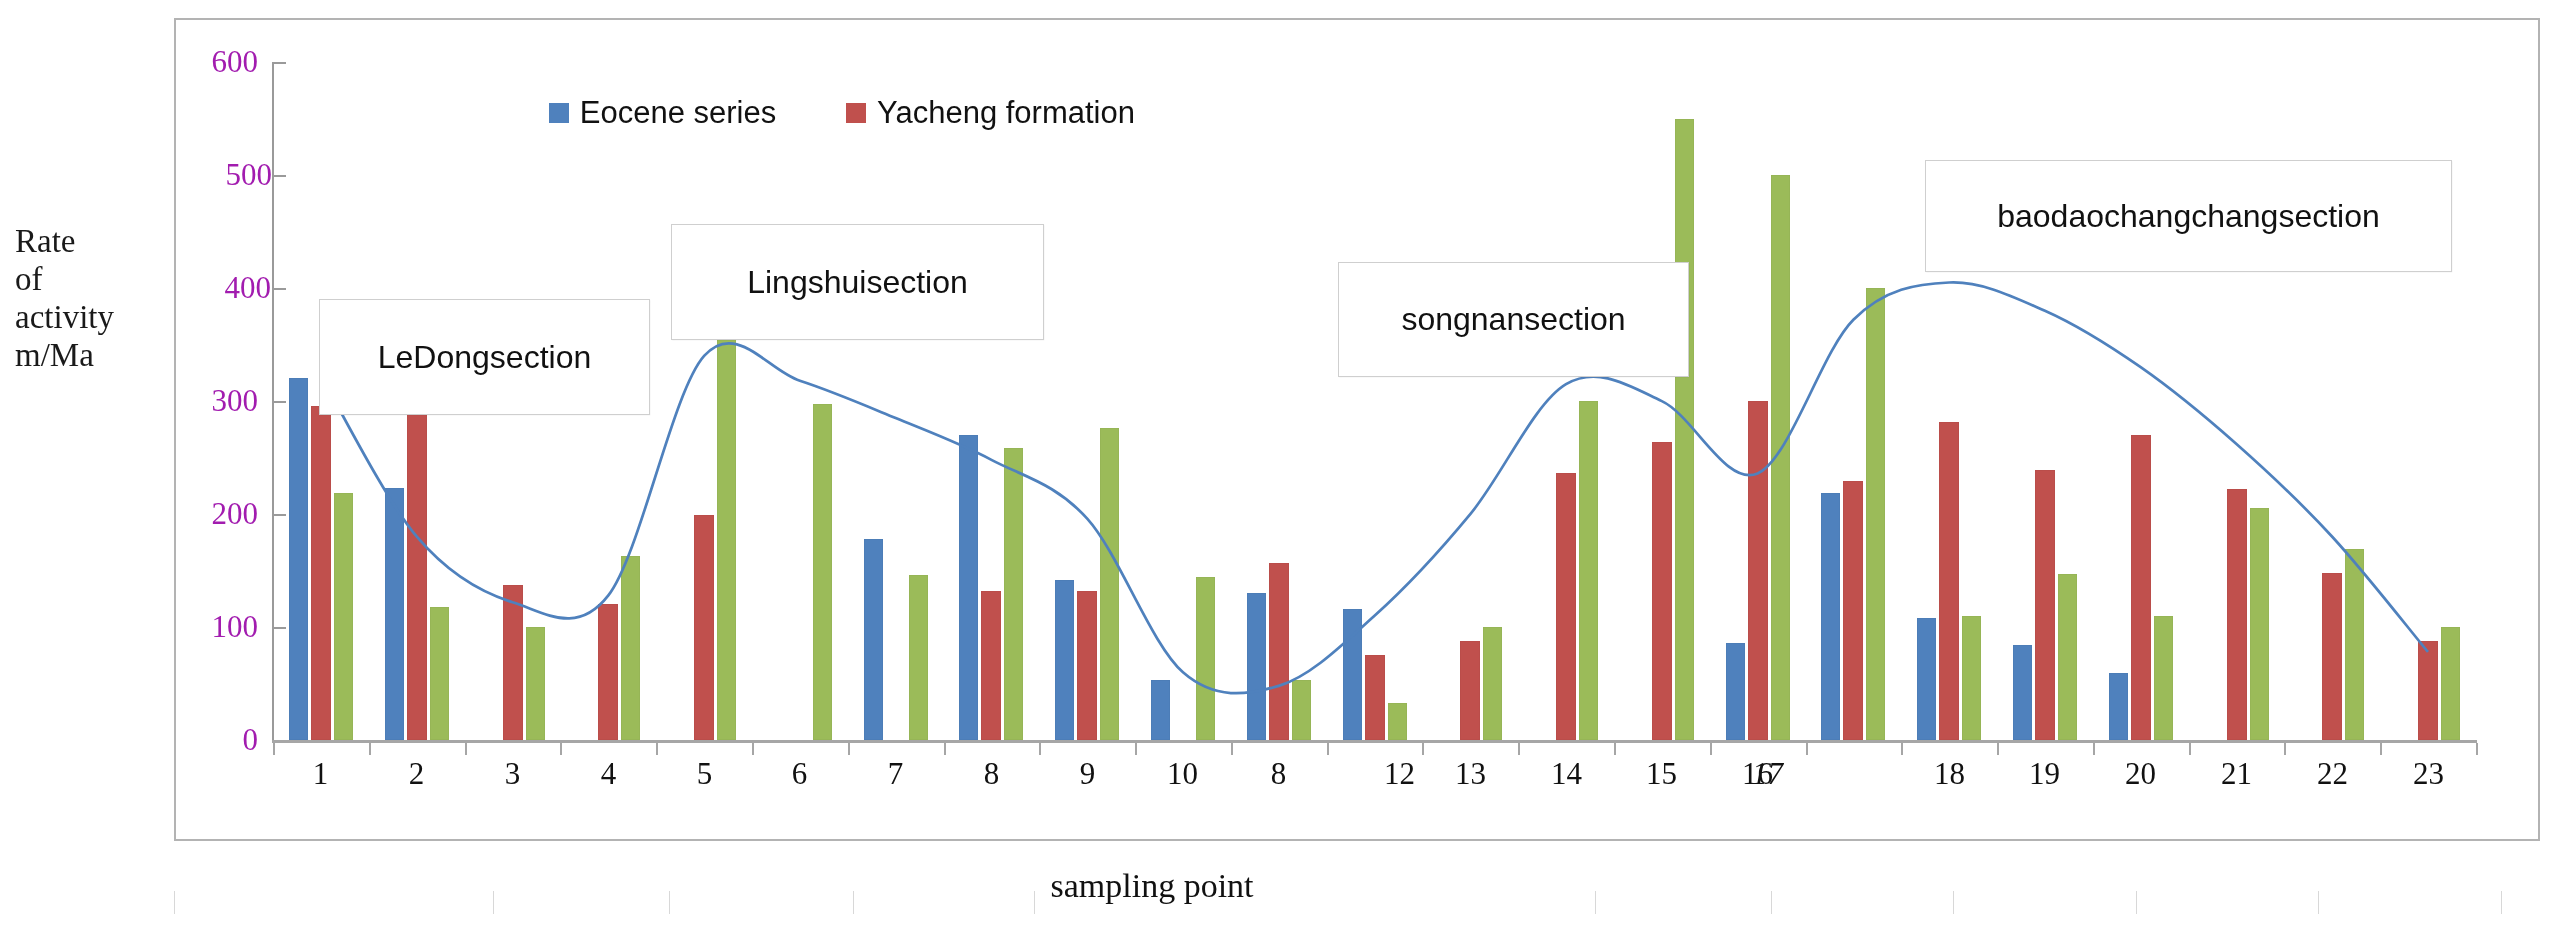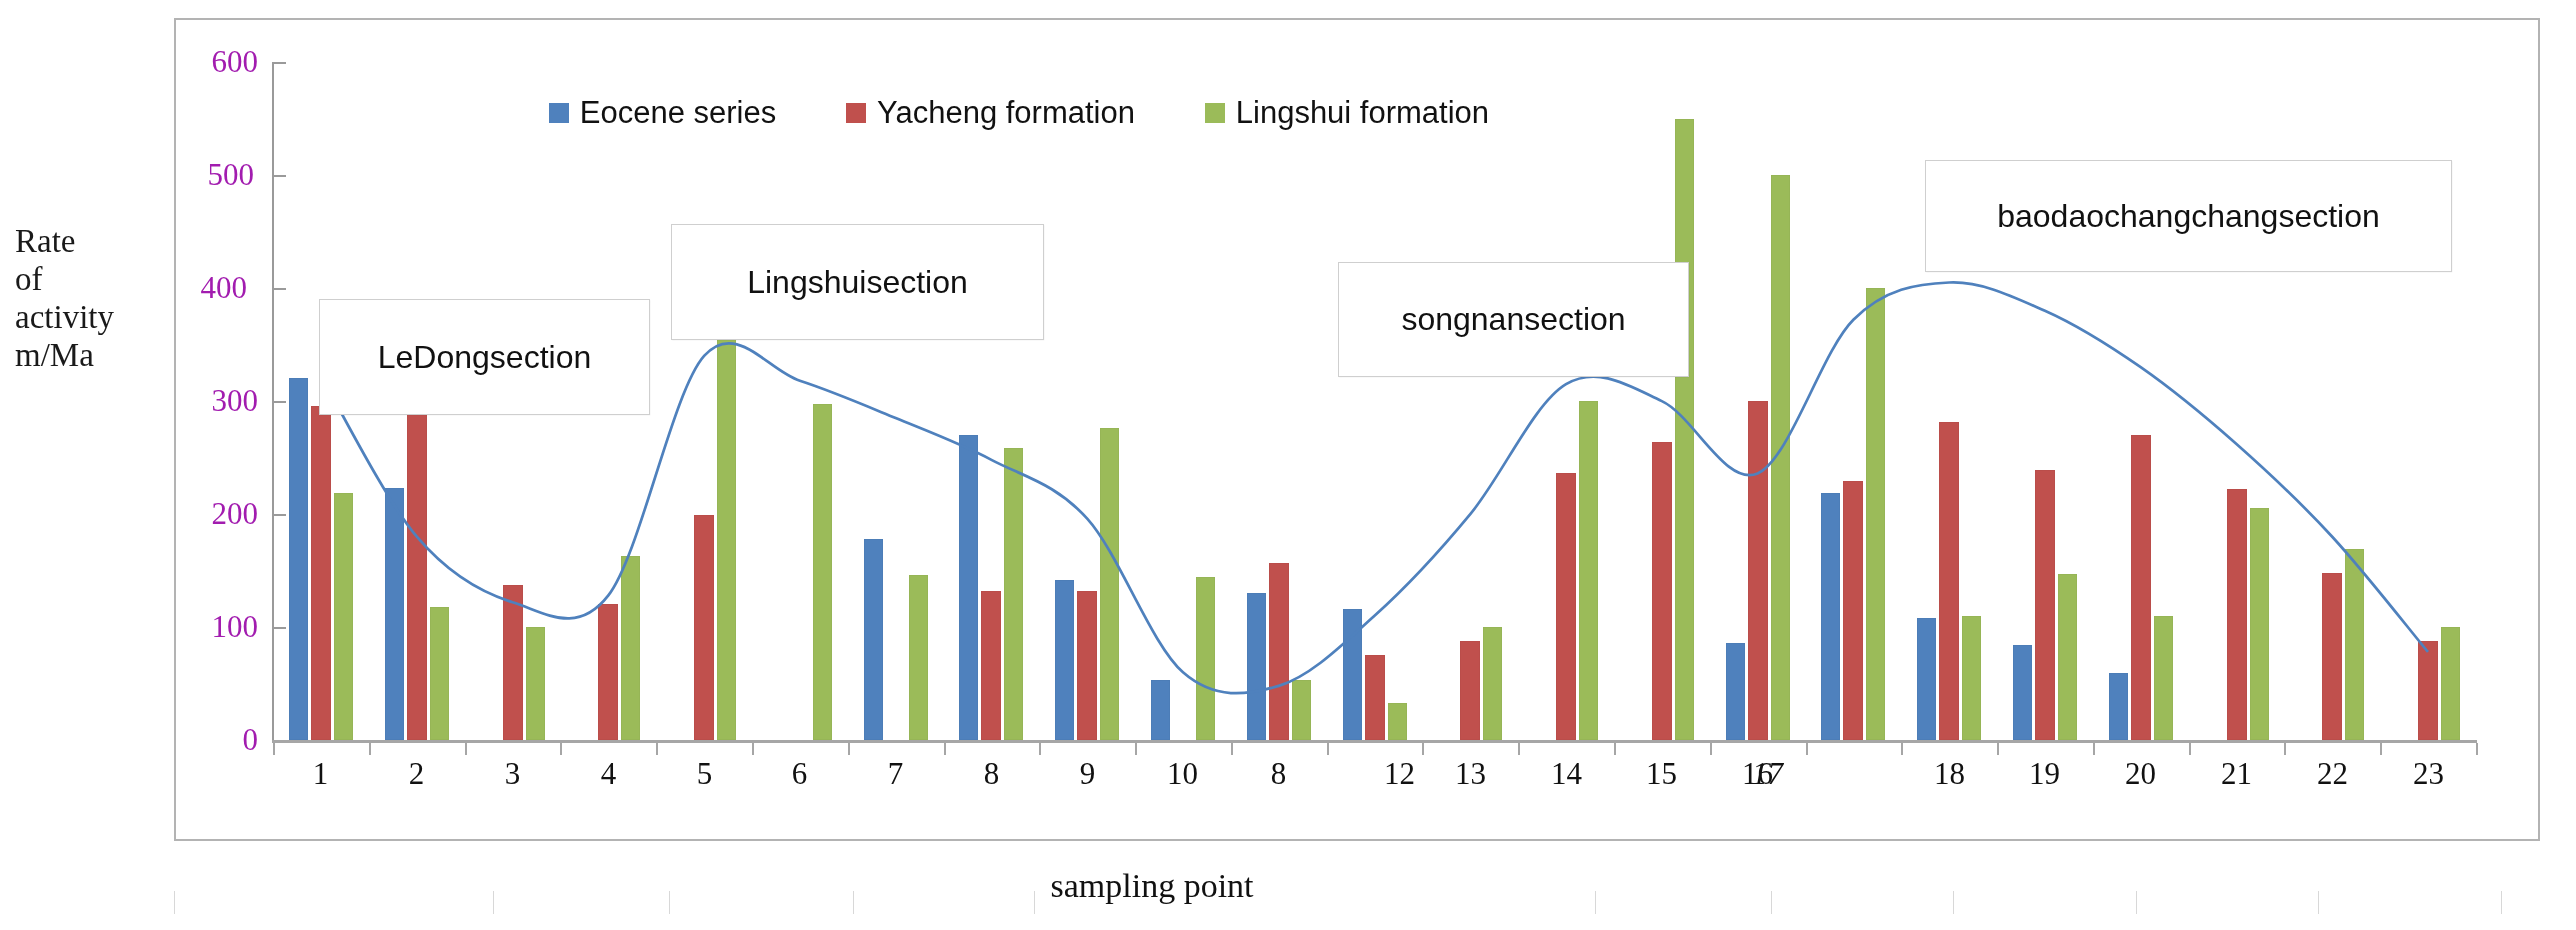--- a/index.html
+++ b/index.html
@@ -114,23 +114,23 @@
   <div id="axis-line-y"></div>
   <div id="axis-line-x"></div>
   <div id="y-ticks-container">
       <div class="ytick-label" style="left: 157px; top: 740px;">0</div>
       <div class="ytick-label" style="left: 157px; top: 627px;">100</div>
       <div class="ytick-mark" style="top: 627px;"></div>
       <div class="ytick-label" style="left: 157px; top: 514px;">200</div>
       <div class="ytick-mark" style="top: 514px;"></div>
       <div class="ytick-label" style="left: 157px; top: 401px;">300</div>
       <div class="ytick-mark" style="top: 401px;"></div>
-      <div class="ytick-label" style="left: 146px; top: 288px;">400</div>
+      <div class="ytick-label" style="left: 170px; top: 288px;">400</div>
       <div class="ytick-mark" style="top: 288px;"></div>
-      <div class="ytick-label" style="left: 153px; top: 175px;">500</div>
+      <div class="ytick-label" style="left: 171px; top: 175px;">500</div>
       <div class="ytick-mark" style="top: 175px;"></div>
       <div class="ytick-label" style="left: 157px; top: 62px;">600</div>
       <div class="ytick-mark" style="top: 62px;"></div>
     </div>
 
   <div id="plot-area">
       <div class="bar-group" style="left: 0px; width: 96px;">
         <div class="bar blue" style="height: 362px;"></div>
         <div class="bar red" style="height: 334px;"></div>
         <div class="bar green" style="height: 247px;"></div>
@@ -305,24 +305,20 @@
 
   <div id="legend">
       <div class="legend-item">
         <span class="legend-swatch blue"></span>
         <span class="legend-label">Eocene series</span>
       </div>
       <div class="legend-item">
         <span class="legend-swatch red"></span>
         <span class="legend-label">Yacheng formation</span>
       </div>
-      <div class="legend-item">
-        <span class="legend-swatch green"></span>
-        <span class="legend-label">Lingshui formation</span>
-      </div>
     </div>
 
   <div id="callouts-container">
       <div class="callout" style="left: 319px; top: 299px; width: 331px; height: 116px;">LeDongsection</div>
       <div class="callout" style="left: 671px; top: 224px; width: 373px; height: 116px;">Lingshuisection</div>
       <div class="callout" style="left: 1338px; top: 262px; width: 351px; height: 115px;">songnansection</div>
       <div class="callout" style="left: 1925px; top: 160px; width: 527px; height: 112px;">baodaochangchangsection</div>
     </div>
 
   <div id="ruler-container">

